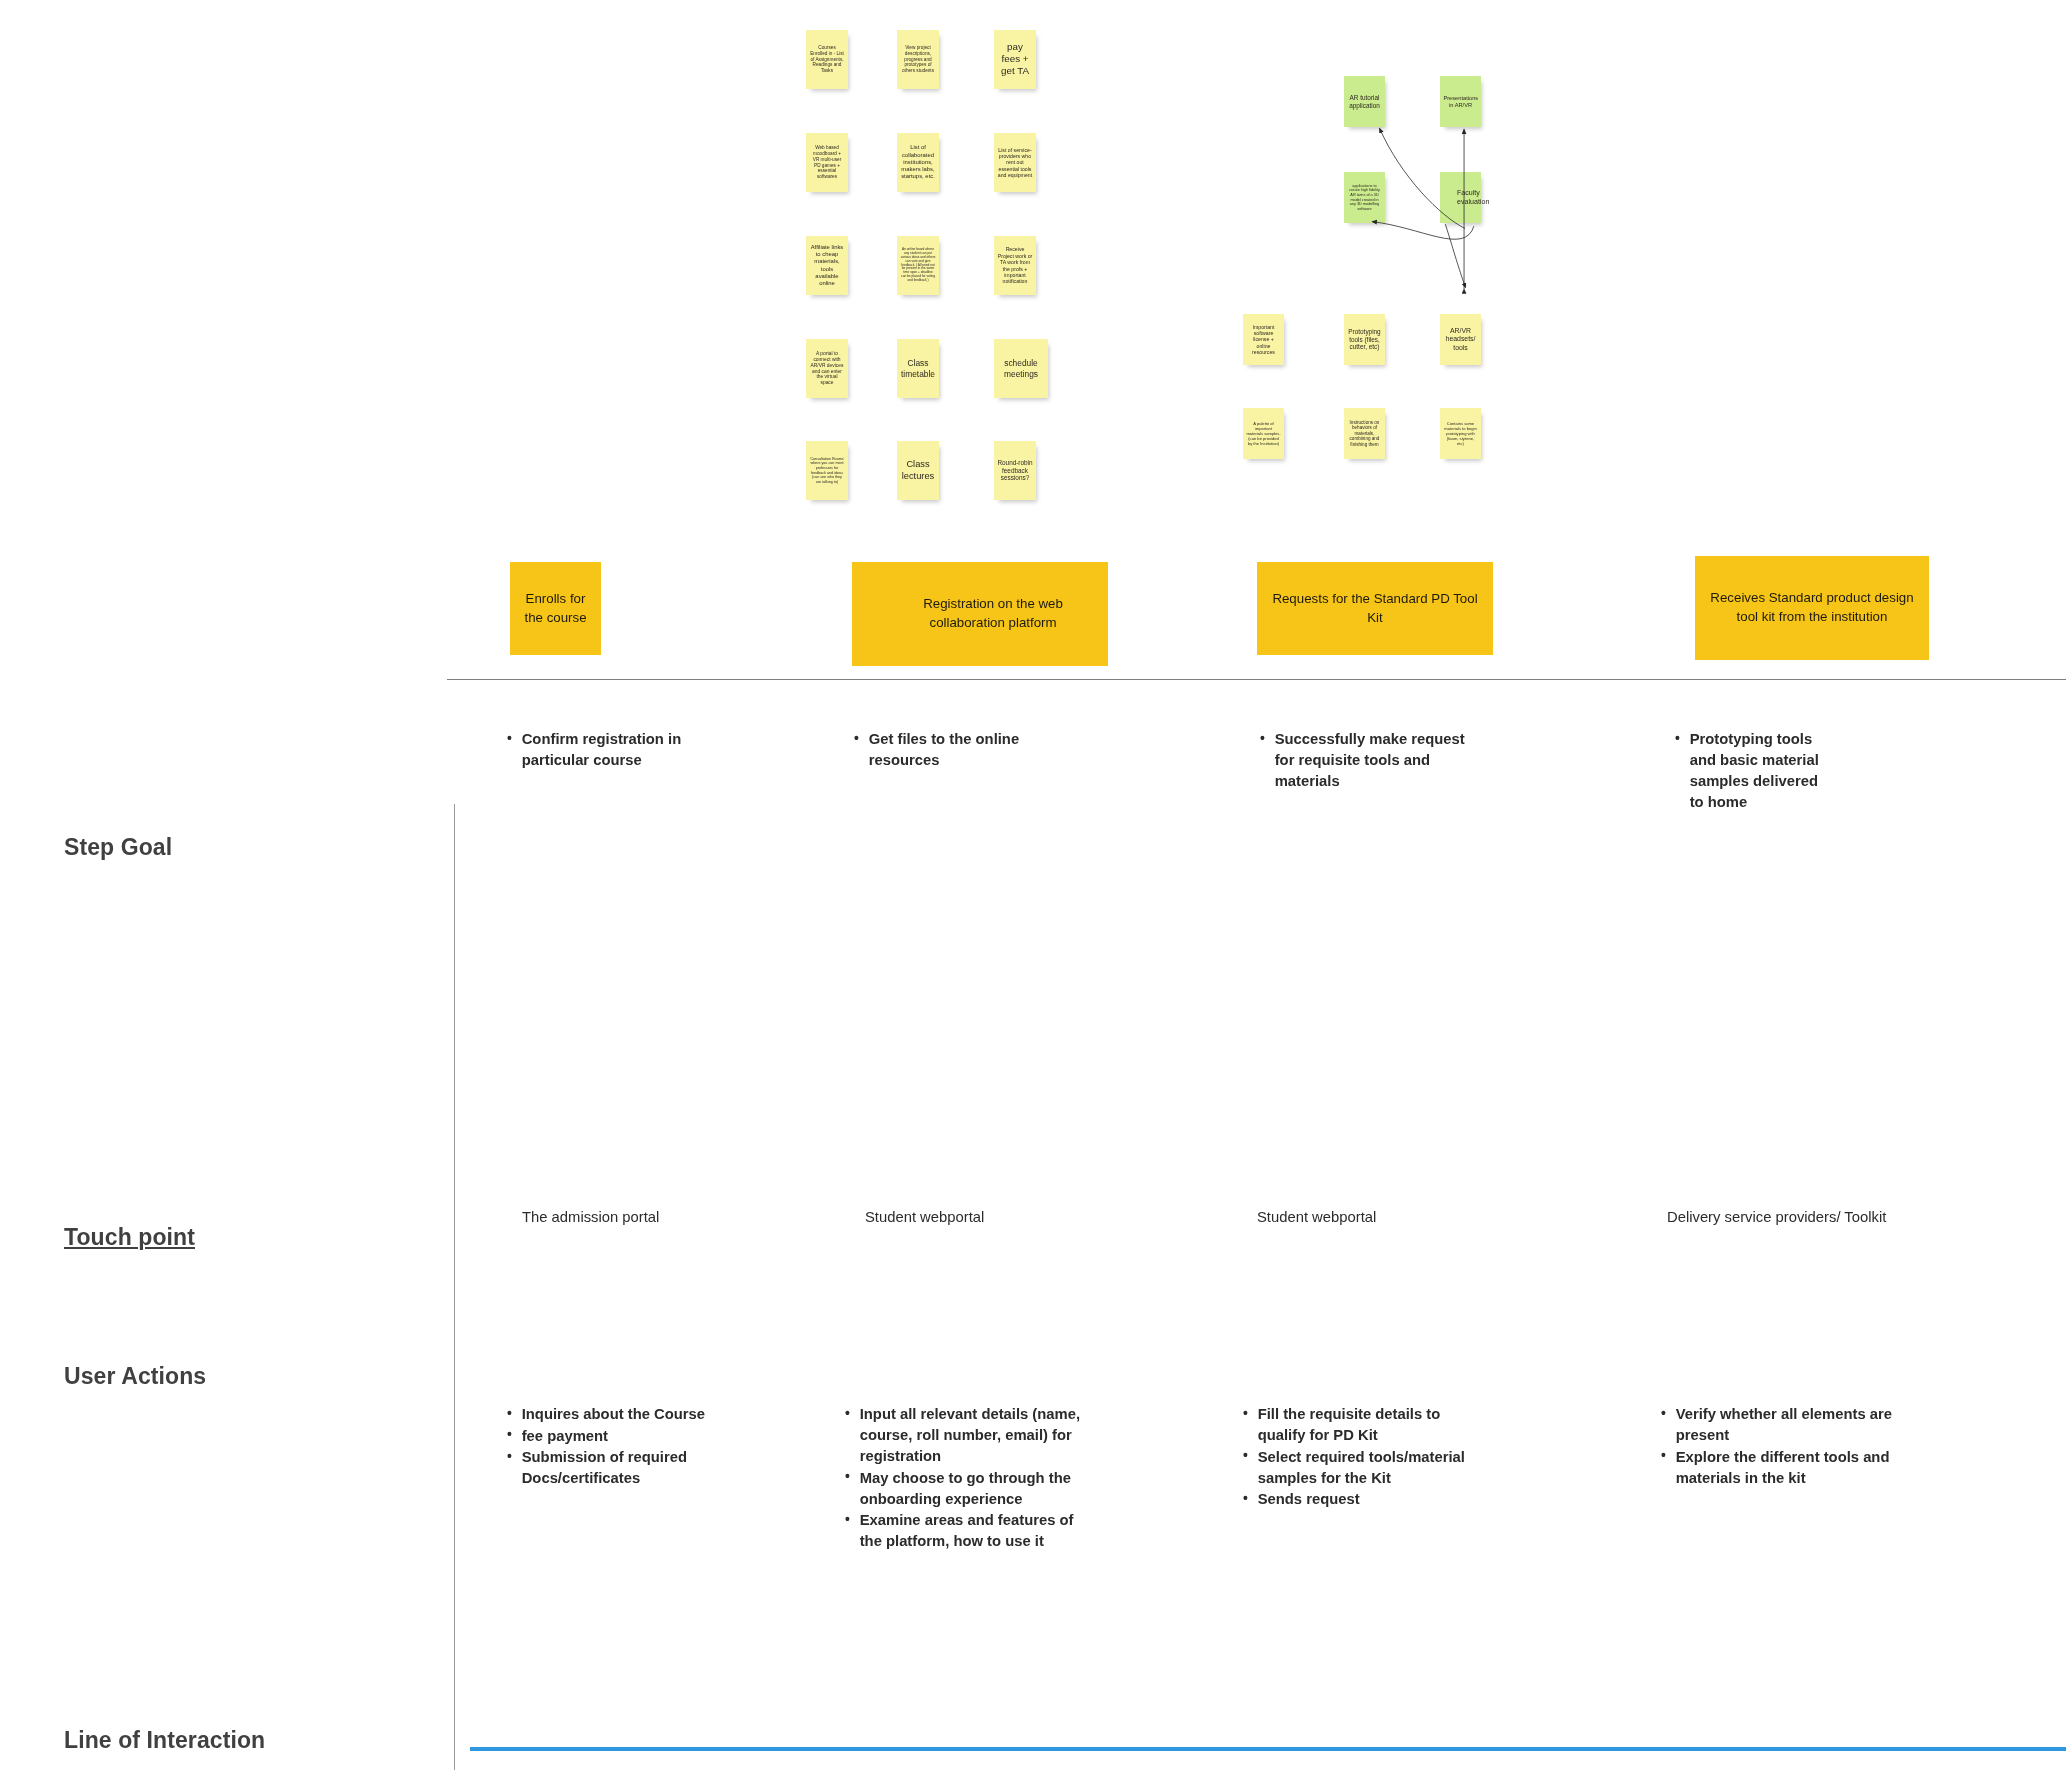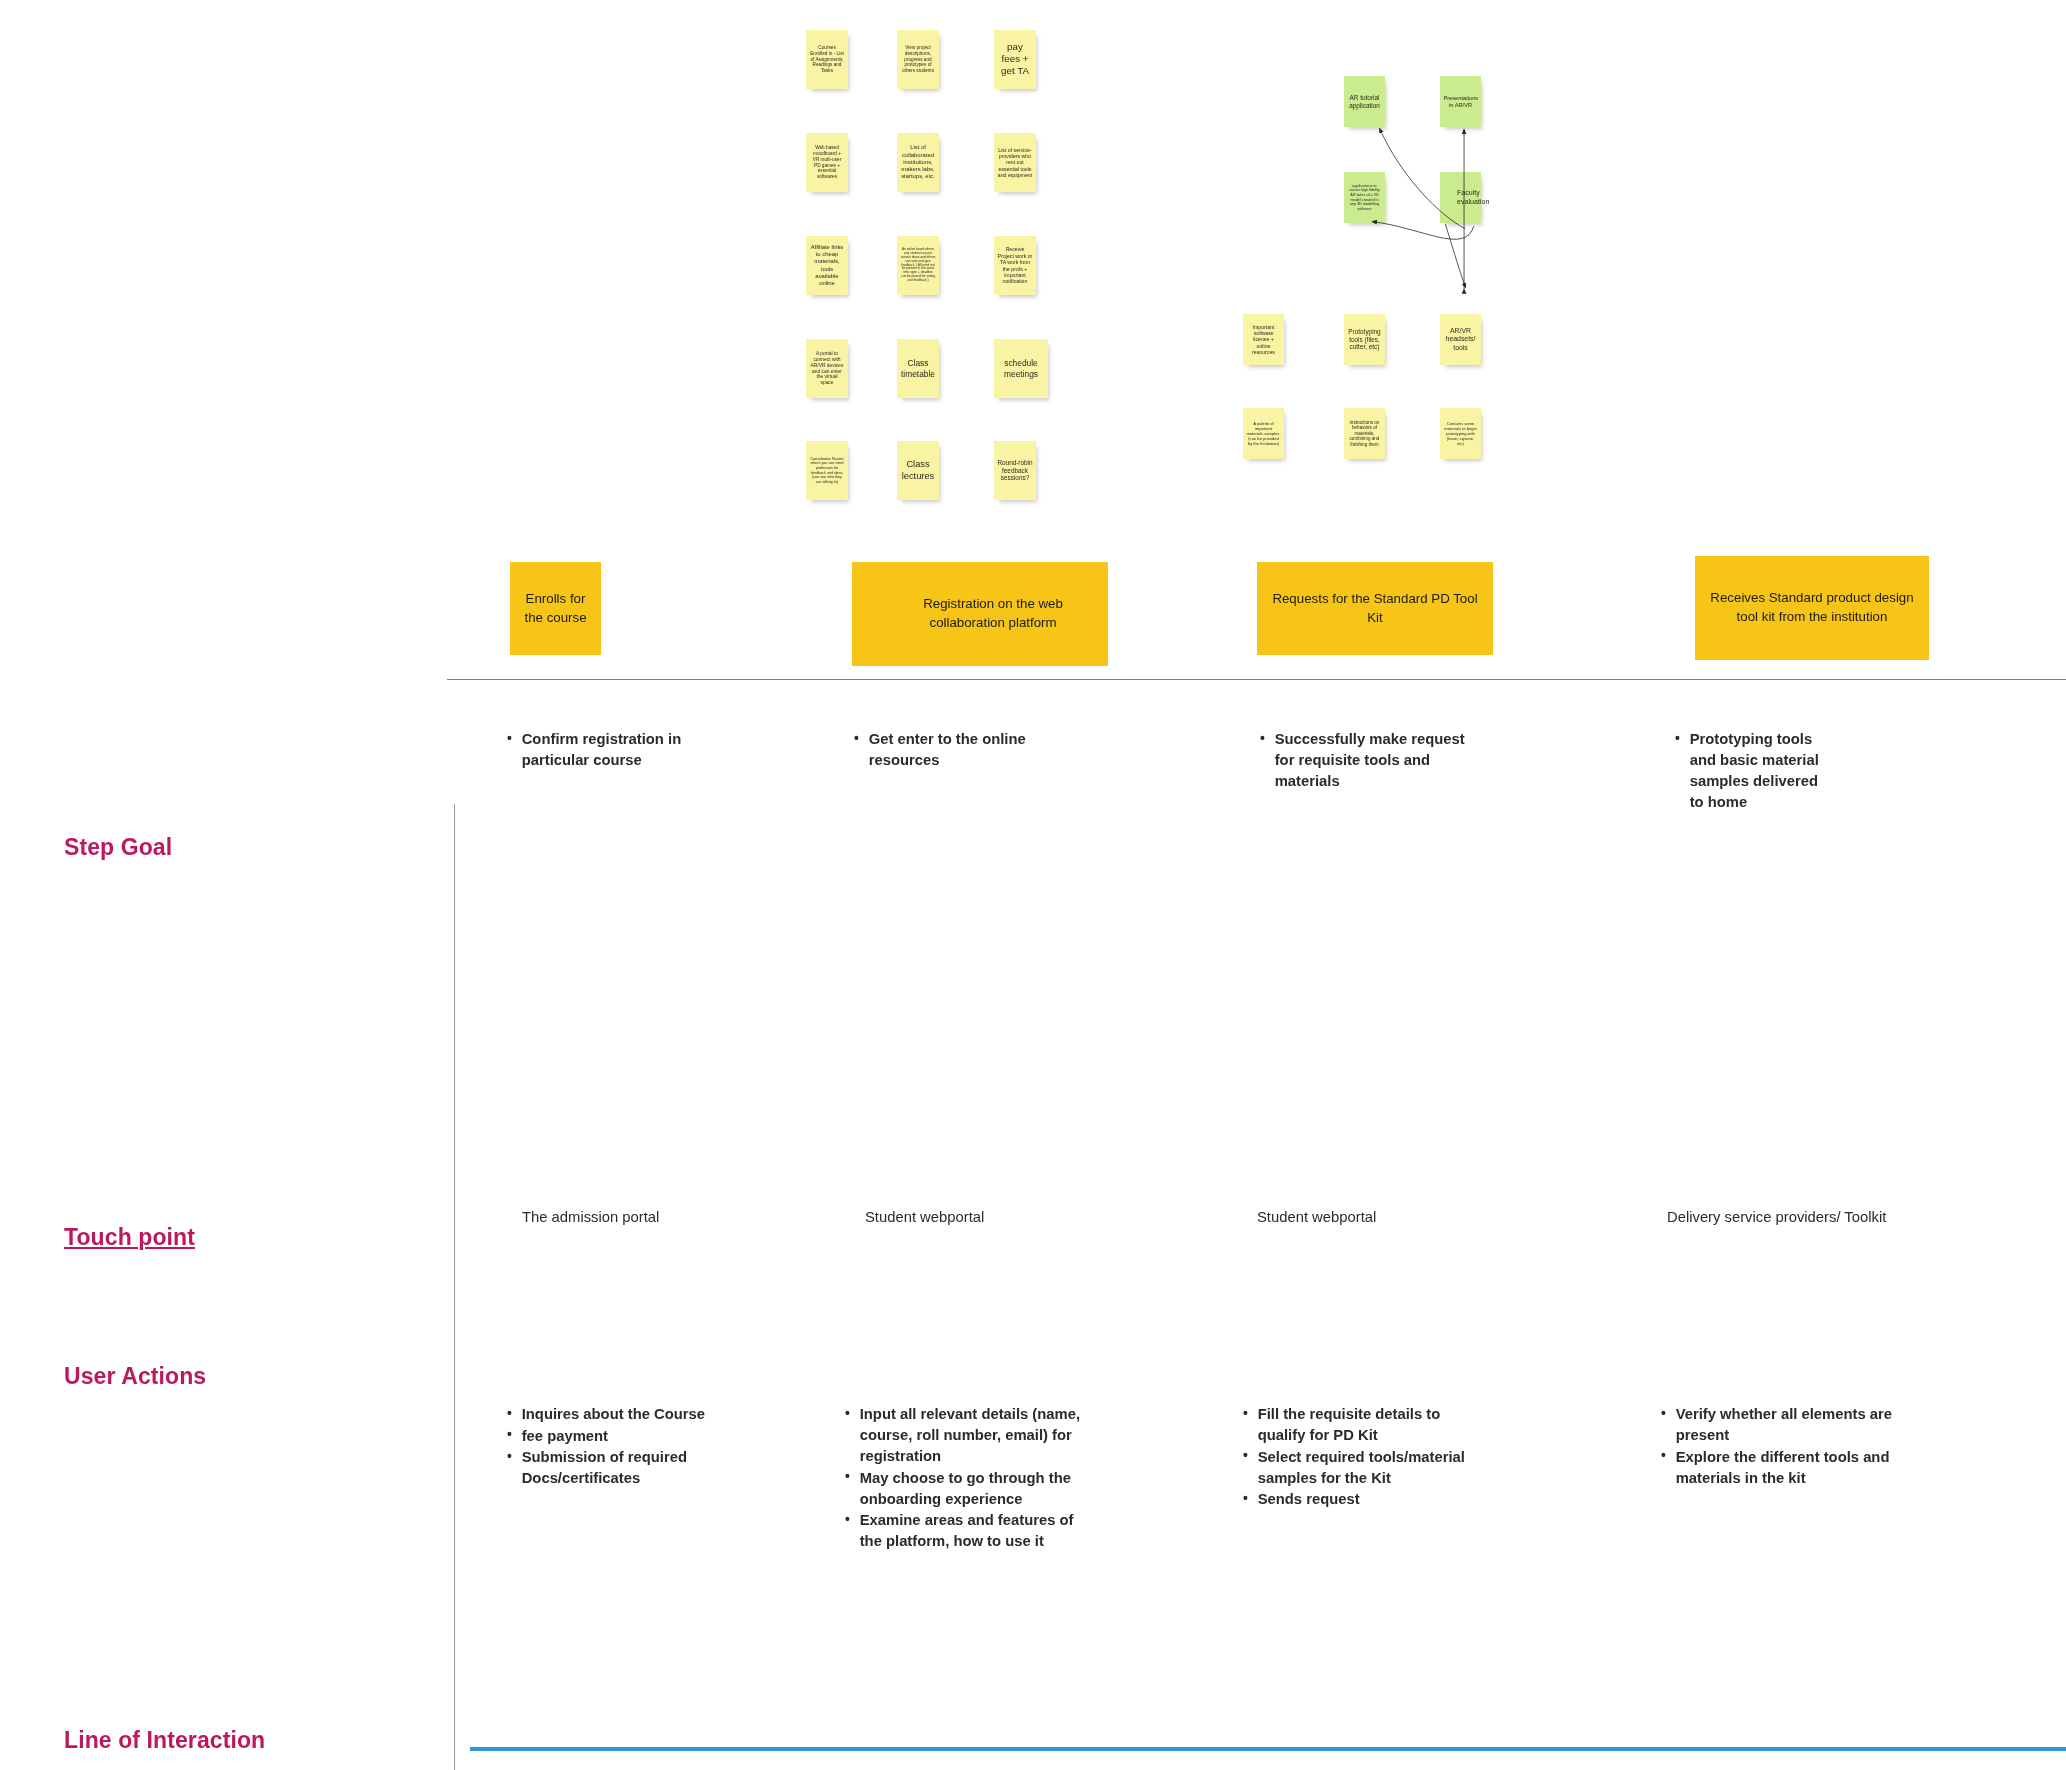--- a/index.html
+++ b/index.html
@@ -22,21 +22,21 @@
     position:absolute;box-sizing:border-box;background:#f7c518;
     display:flex;align-items:center;justify-content:center;text-align:center;
     color:#1d1a10;font-size:13.3px;line-height:1.42;padding:3.9px 5.9px;
   }
   
   .hrule{position:absolute;background:#7d7d7d;height:1px;}
   .vrule{position:absolute;background:#9b9b9b;width:1px;}
   .blueline{position:absolute;background:#2f97e0;height:4.4px;}
   
   .rowlabel{
-    position:absolute;font-weight:bold;font-size:23px;color:#be185d;
+    position:absolute;font-weight:bold;font-size:23px;color:#404040;
     letter-spacing:0.1px;white-space:nowrap;
   }
   
   .cell{position:absolute;font-size:14.8px;line-height:1.42;color:#2b2b2b;}
   .cell ul{margin:0;padding:0;list-style:none;}
   .cell li{position:relative;padding-left:18.7px;margin:0 0 0.5px 0;font-weight:bold;}
   .cell li:before{
     content:"•";position:absolute;left:3.9px;top:-0.5px;font-size:13.8px;line-height:1.45;
   }
   .plain{position:absolute;font-size:14.8px;line-height:1.42;color:#2b2b2b;}
@@ -173,21 +173,21 @@
 <div class="rowlabel" style="left:64px;top:1363px;">User Actions</div>
 <div class="rowlabel" style="left:64px;top:1727px;">Line of Interaction</div>
 
 <div class="cell" style="left:503px;top:729px;width:211px;">
   <ul>
       <li>Confirm registration in particular course</li>
     </ul>
 </div>
 <div class="cell" style="left:850px;top:729px;width:211px;">
   <ul>
-      <li>Get enter to the online resources</li>
+      <li>Get files to the online resources</li>
     </ul>
 </div>
 <div class="cell" style="left:1256px;top:729px;width:216px;">
   <ul>
       <li>Successfully make request for requisite tools and materials</li>
     </ul>
 </div>
 <div class="cell" style="left:1671px;top:729px;width:148px;">
   <ul>
       <li>Prototyping tools and basic material samples delivered to home</li>

